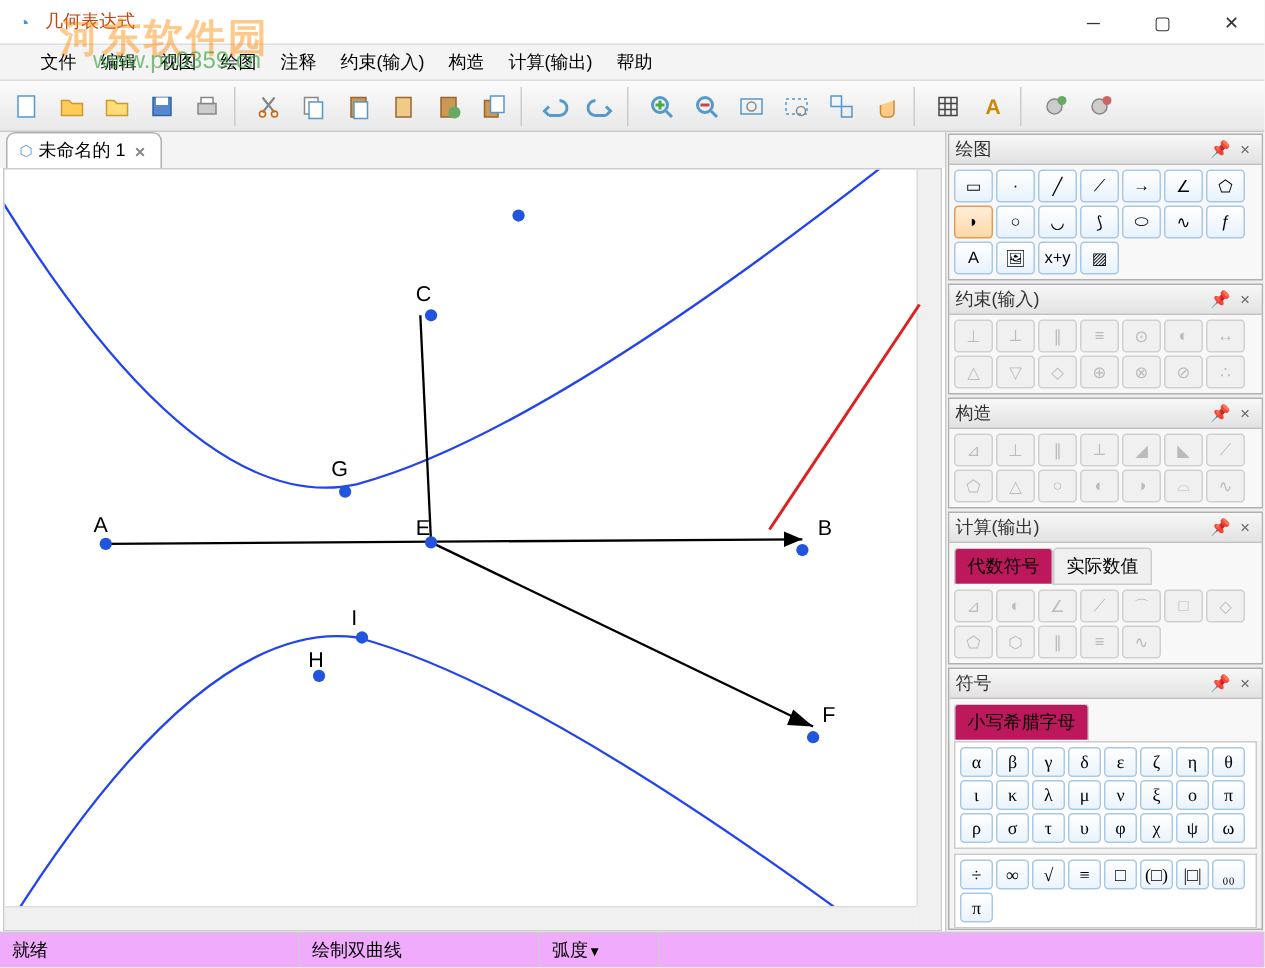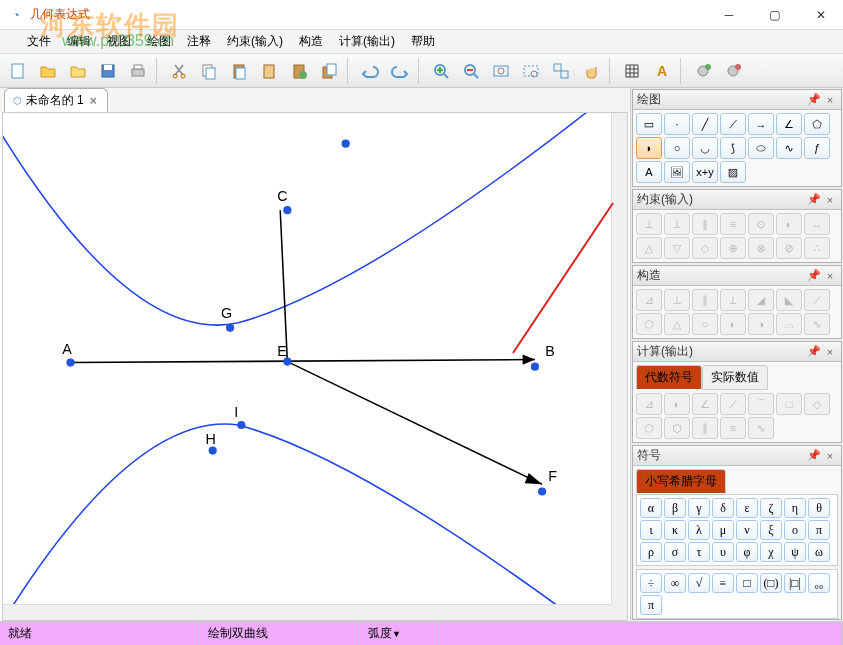--- a/index.html
+++ b/index.html
@@ -29,21 +29,21 @@
 .panel{border:1px solid #b0b0b0;margin:1px;background:#f4f4f4}
 .panel-hdr{height:20px;background:linear-gradient(#f7f7f7,#e2e2e2);display:flex;align-items:center;padding:0 4px;border-bottom:1px solid #c0c0c0}
 .panel-hdr .t{flex:1;color:#333}
 .panel-hdr .pin,.panel-hdr .cx{width:14px;height:14px;cursor:pointer;color:#666;margin-left:2px;display:flex;align-items:center;justify-content:center;font-size:11px}
 .panel-body{padding:3px;display:flex;flex-wrap:wrap;gap:2px;background:#f8f8f8}
 .pbtn{width:26px;height:22px;border:1px solid #a8c8e8;border-radius:3px;background:linear-gradient(#fff,#e8f2fc);display:flex;align-items:center;justify-content:center;cursor:pointer;font-size:11px}
 .pbtn.sel{border-color:#e89850;background:linear-gradient(#ffedd8,#ffd9a8)}
 .pbtn.dis{border-color:#d0d0d0;background:#f0f0f0;color:#bbb}
 .sub-tabs{display:flex;padding:3px 3px 0;background:#f8f8f8}
 .sub-tab{padding:3px 8px;border:1px solid #ccc;background:#f0f0f0;cursor:pointer;border-radius:3px 3px 0 0}
-.sub-tab.active{background:#c2410c;border-bottom-color:#fff}
+.sub-tab.active{background:#be185d;border-bottom-color:#fff}
 .sym-grid{display:flex;flex-wrap:wrap;gap:2px;padding:3px;background:#fff;border:1px solid #ccc;margin:0 3px 3px}
 .sym{width:22px;height:20px;border:1px solid #a8c8e8;border-radius:3px;background:linear-gradient(#fff,#eaf3fc);display:flex;align-items:center;justify-content:center;font-family:serif;cursor:pointer}
 .statusbar{height:24px;background:#f0abfc;border-top:1px solid #ccc;display:flex;align-items:center}
 .sb-cell{height:100%;border-right:1px solid #ccc;padding:0 8px;display:flex;align-items:center}
 .watermark{position:absolute;left:40px;top:8px;font-size:26px;font-weight:bold;color:#ff8800;opacity:0.45;letter-spacing:2px;pointer-events:none;z-index:50}
 .watermark2{position:absolute;left:62px;top:32px;font-size:16px;color:#2a9a2a;opacity:0.6;pointer-events:none;z-index:50}
 .red-arrow{position:absolute;pointer-events:none;z-index:40}
 svg text{font-size:14px;font-family:Arial}
 </style>
 </head>

